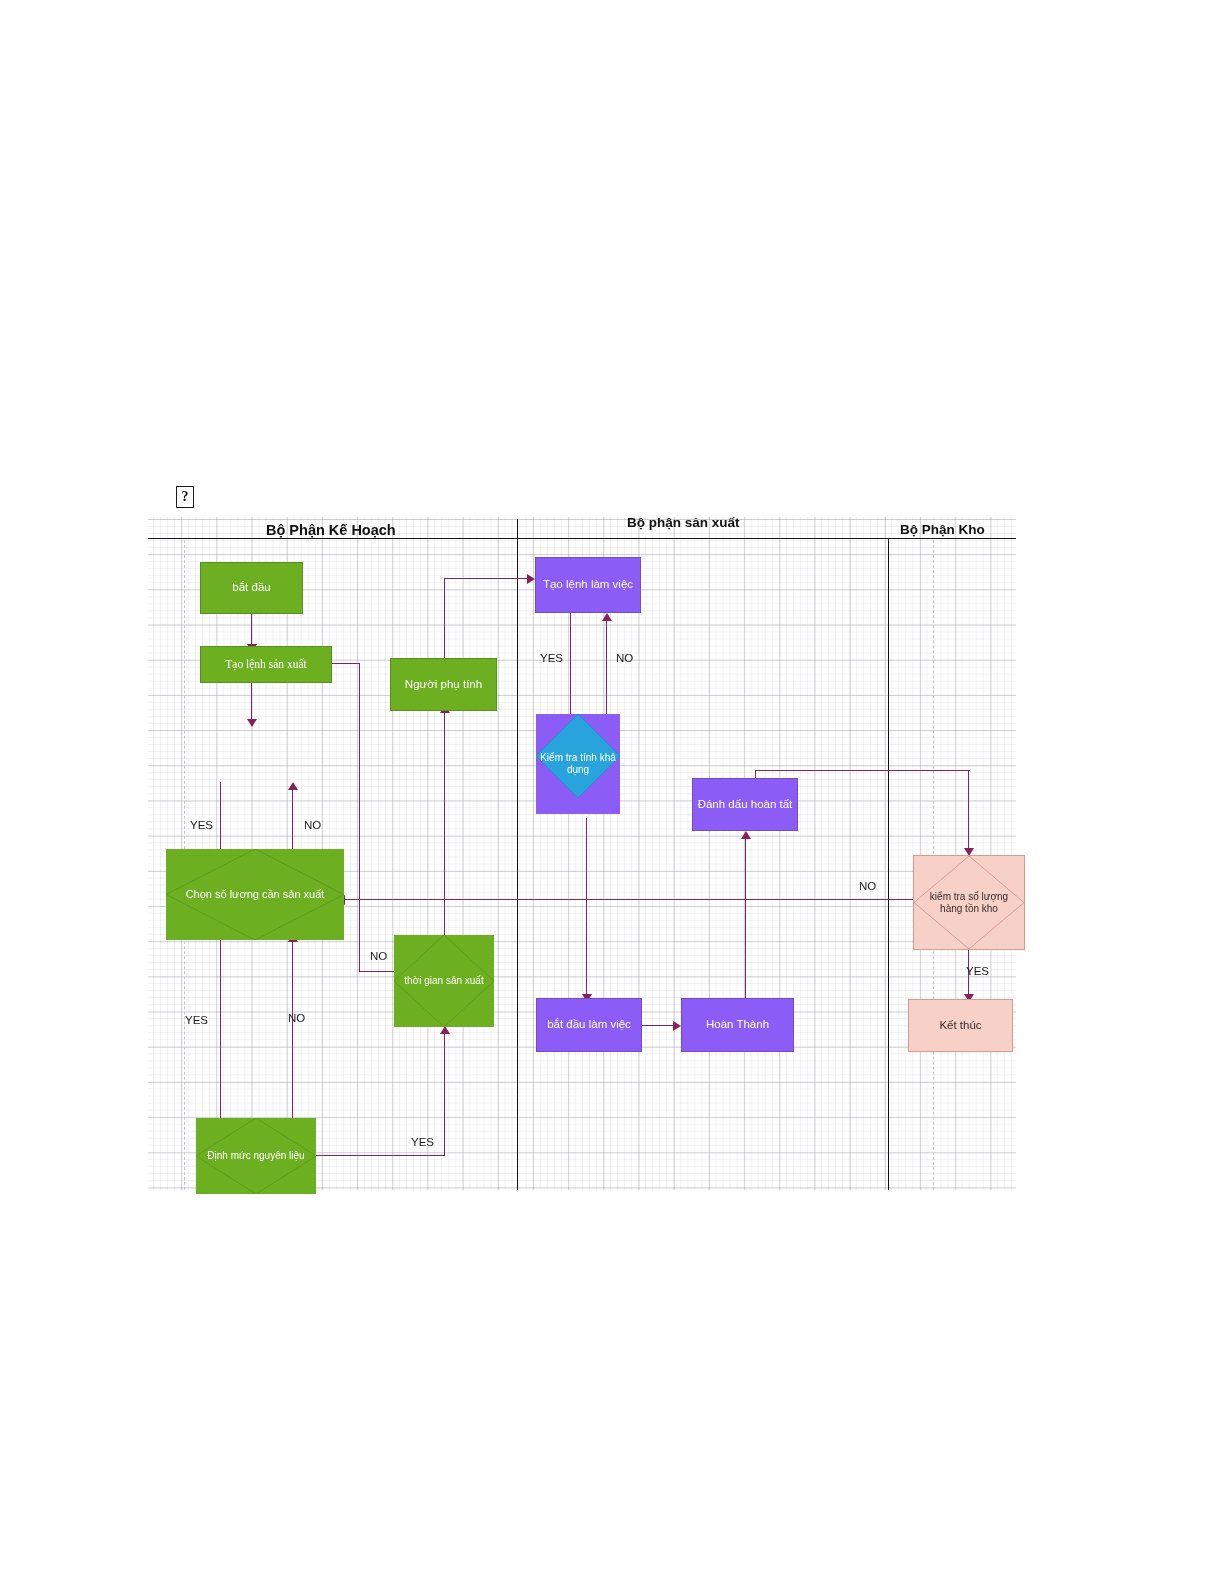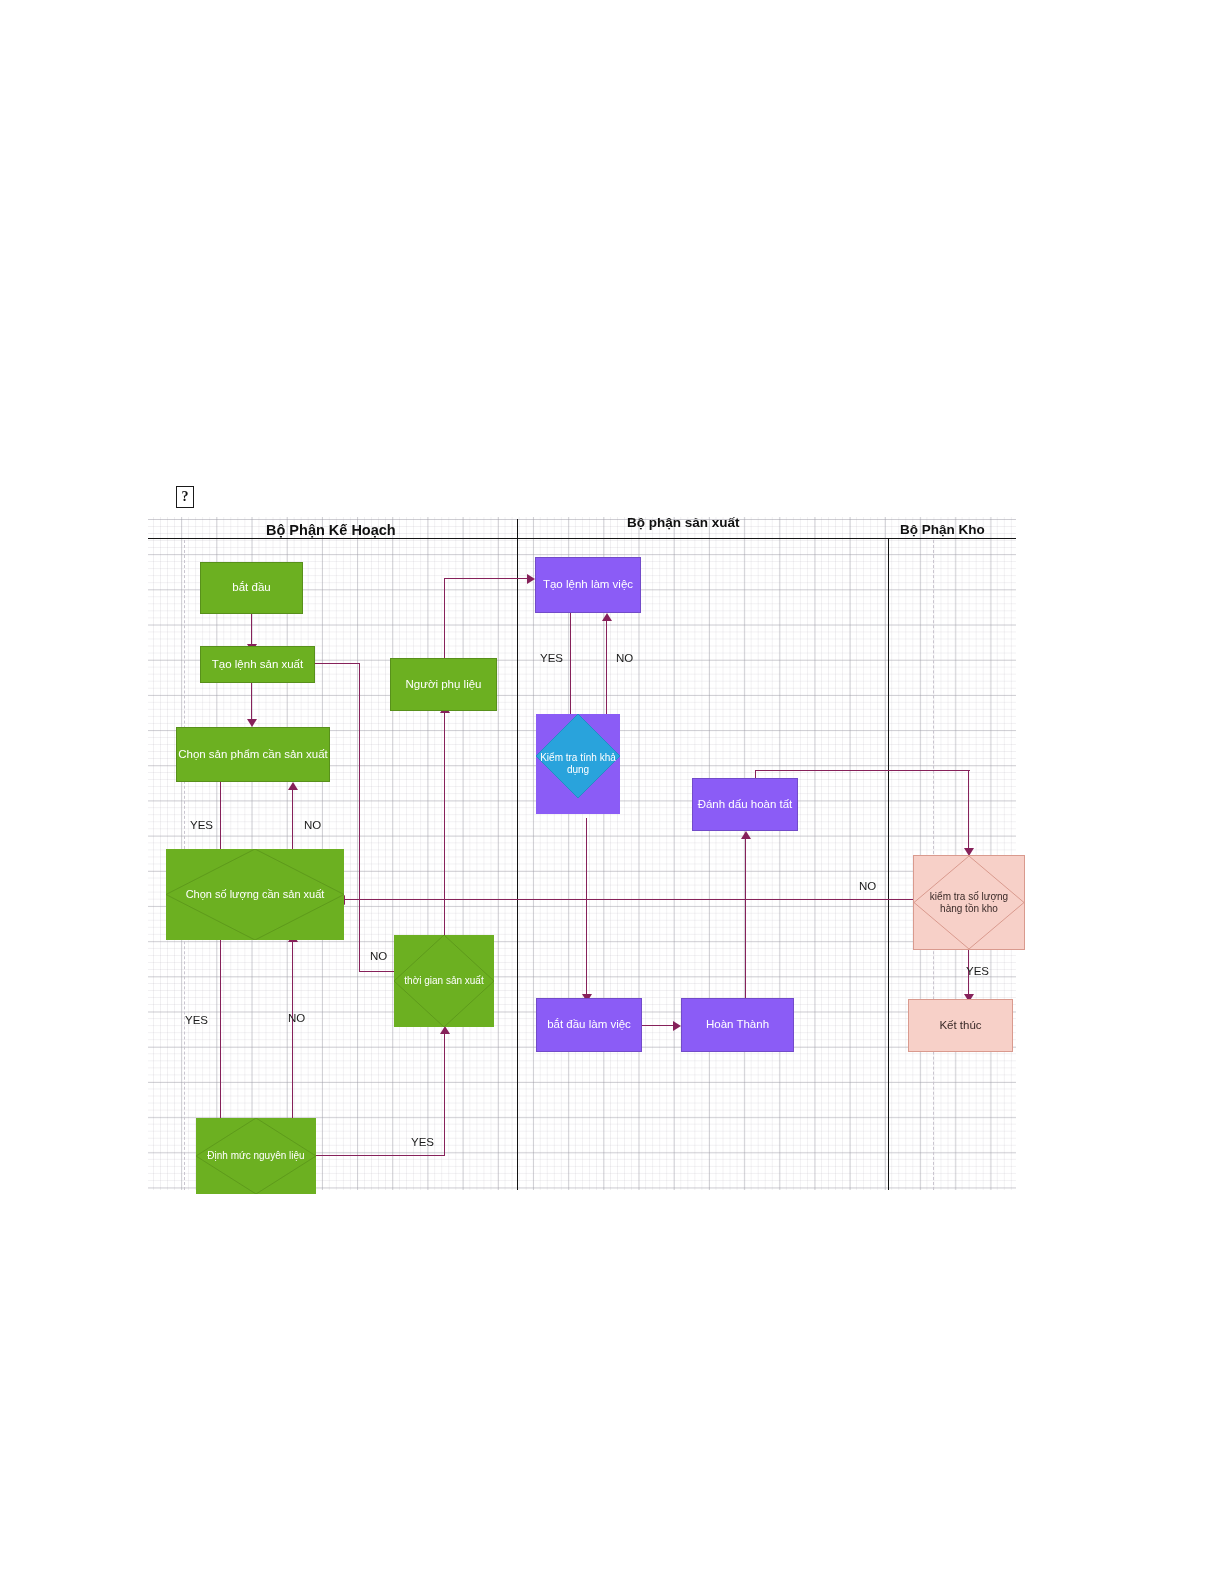--- a/index.html
+++ b/index.html
@@ -167,23 +167,22 @@
   <div class="ln lnh" style="left:345px;top:899px;width:578px;"></div>
   <div class="ar ar-l" style="left:337px;top:894.5px;"></div>
   <div class="elbl" style="left:859px;top:880px;">NO</div>
 
   <div class="ln lnv" style="left:968px;top:948px;height:48px;"></div>
   <div class="ar ar-d" style="left:963.5px;top:994px;"></div>
   <div class="elbl" style="left:966px;top:965px;">YES</div>
 
   <div class="node rect green" style="left:200px;top:562px;width:103px;height:52px;font-size:11.5px;">bắt đầu</div>
 
-  <div class="node rect green" style="left:200px;top:646px;width:115px;height:37px;font-size:11.5px;">Tạo lệnh sản xuất</div>
-
-  <div class="node rect green" style="left:176px;top:727px;width:154px;height:55px;font-size:11.5px;">Chọn sản phẩm cần sản xuất</div>
+  <div class="node rect green" style="left:200px;top:646px;width:132px;height:37px;font-size:11.5px;font-family:Liberation Serif, serif;">Tạo lệnh sản xuất</div>
+
 
   <div class="dia green" style="left:196px;top:1118px;width:120px;height:76px;">
     <svg class="shp" viewBox="0 0 120 76" preserveAspectRatio="none">
       <polygon points="60,0 120,38 60,76 0,38" fill="#6CB021" stroke="#5E9A1C" stroke-width="1"></polygon>
     </svg>
     <div class="lbl" style="font-size:10px;">Định mức nguyên liệu</div>
   </div>
 
   <div class="dia green" style="left:166px;top:849px;width:178px;height:91px;">
     <svg class="shp" viewBox="0 0 178 91" preserveAspectRatio="none">
@@ -192,21 +191,21 @@
     <div class="lbl" style="font-size:11px;">Chọn số lượng cần sản xuất</div>
   </div>
 
   <div class="dia green" style="left:394px;top:935px;width:100px;height:92px;">
     <svg class="shp" viewBox="0 0 100 92" preserveAspectRatio="none">
       <polygon points="50,0 100,46 50,92 0,46" fill="#6CB021" stroke="#5E9A1C" stroke-width="1"></polygon>
     </svg>
     <div class="lbl" style="font-size:10px;">thời gian sản xuất</div>
   </div>
 
-  <div class="node rect green" style="left:390px;top:658px;width:107px;height:53px;font-size:11.5px;">Người phụ liệu</div>
+  <div class="node rect green" style="left:390px;top:658px;width:107px;height:53px;font-size:11.5px;">Người phụ tính</div>
 
   <div class="node rect blue" style="left:535px;top:557px;width:106px;height:56px;font-size:11.5px;">Tạo lệnh làm việc</div>
 
   <div class="dia blue" style="left:536px;top:714px;width:84px;height:100px;">
     <svg class="shp" viewBox="0 0 100 100" preserveAspectRatio="none">
       <polygon points="50,0 100,50 50,100 0,50" fill="#29A3DC" stroke="#1E8CC0" stroke-width="1"></polygon>
     </svg>
     <div class="lbl" style="font-size:10px;">Kiểm tra tính khả dụng</div>
   </div>
 

